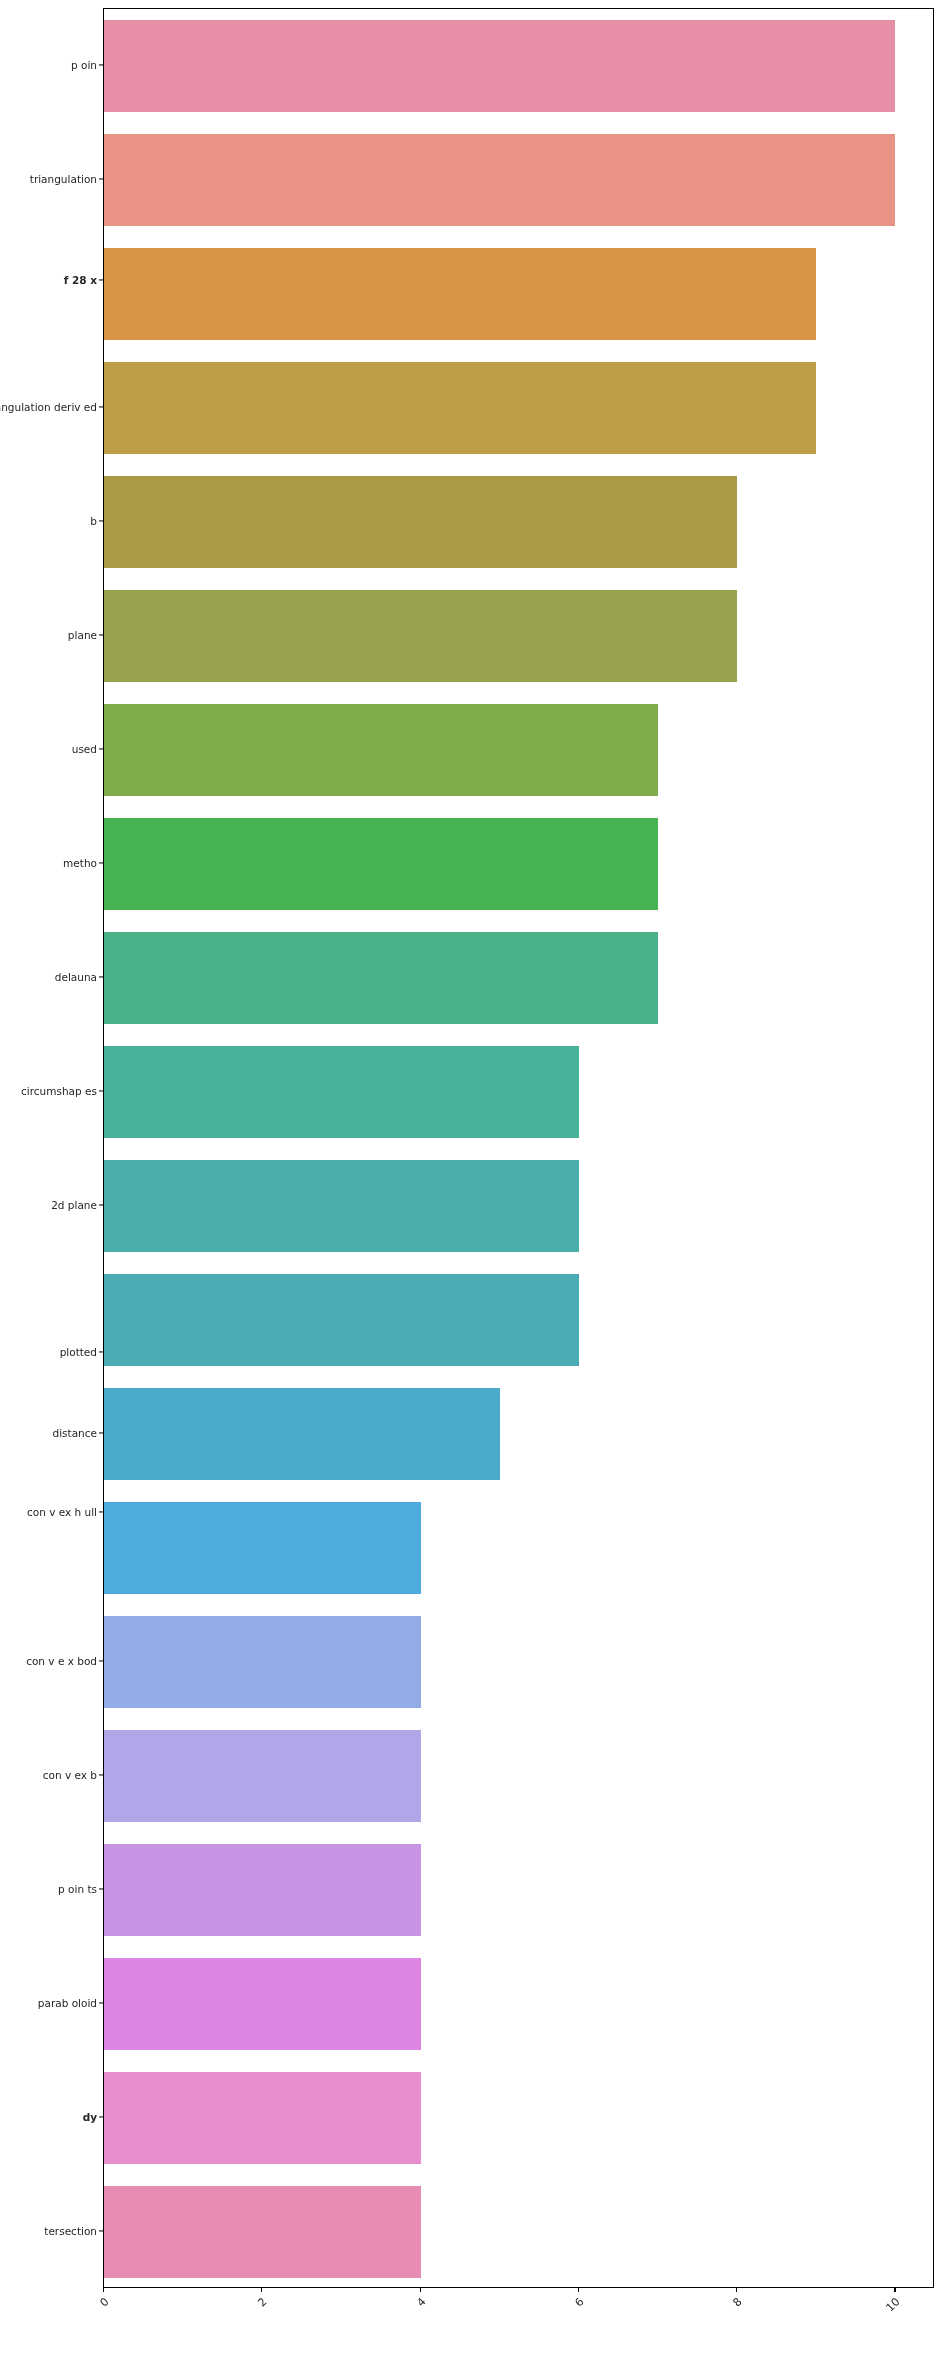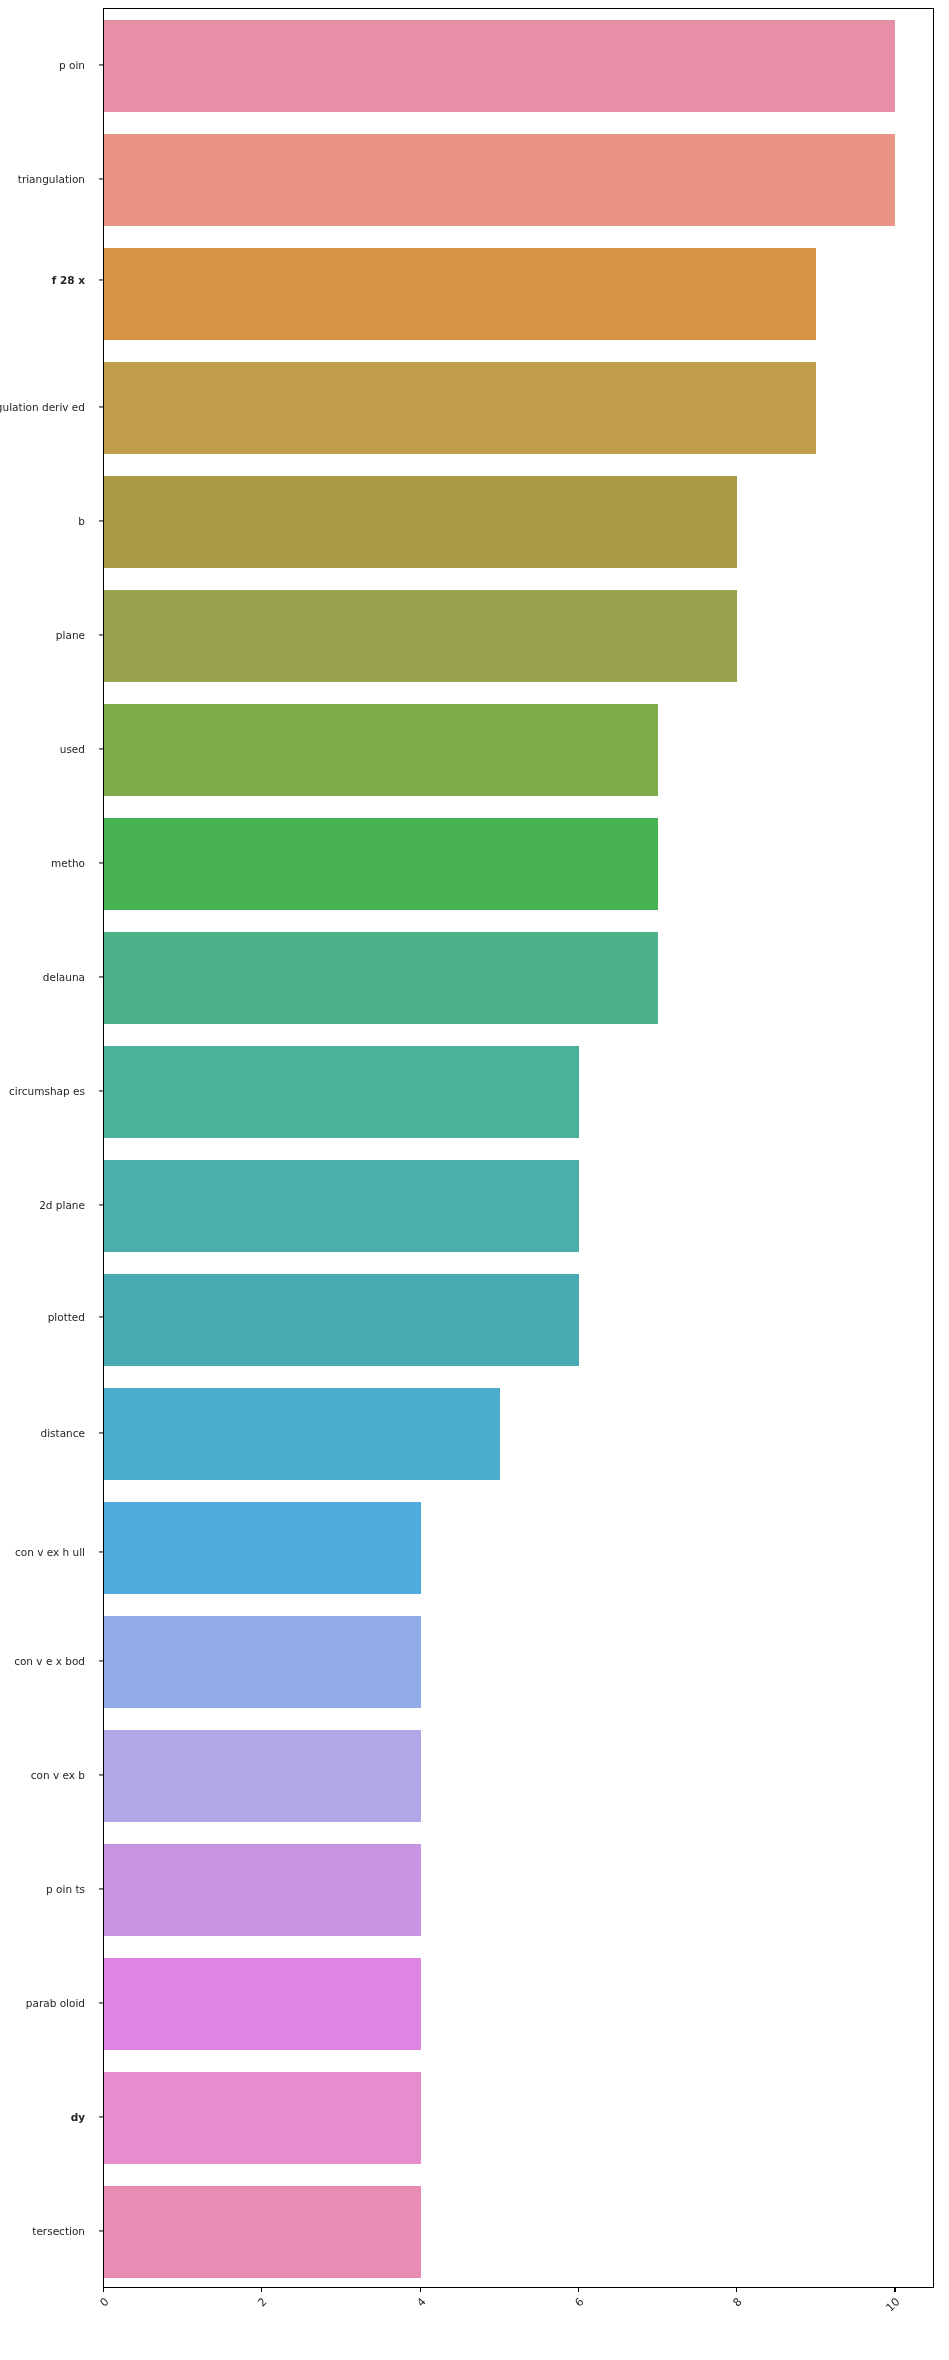--- a/index.html
+++ b/index.html
@@ -54,21 +54,21 @@
     right: 0;
     display: flex;
     align-items: center;
     justify-content: flex-end;
     height: 20px;
   }
   .ytick-label {
     font-size: 10.5px;
     color: #262626;
     white-space: nowrap;
-    padding-right: 18px;
+    padding-right: 6px;
     line-height: 1;
   }
   .ytick-mark {
     position: absolute;
     right: 0;
     top: 50%;
     width: 4.4px;
     height: 1.1px;
     background: #000000;
     transform: translateY(-50%);
@@ -148,29 +148,29 @@
         <span class="ytick-mark"></span>
       </div>
       <div class="ytick-row" style="top: 1073px;">
         <span class="ytick-label">circumshap es</span>
         <span class="ytick-mark"></span>
       </div>
       <div class="ytick-row" style="top: 1187px;">
         <span class="ytick-label">2d plane</span>
         <span class="ytick-mark"></span>
       </div>
-      <div class="ytick-row" style="top: 1299px; margin-left: 34px;">
+      <div class="ytick-row" style="top: 1334px; margin-left: 34px;">
         <span class="ytick-label">plotted</span>
         <span class="ytick-mark"></span>
       </div>
       <div class="ytick-row" style="top: 1415px;">
         <span class="ytick-label">distance</span>
         <span class="ytick-mark"></span>
       </div>
-      <div class="ytick-row" style="top: 1534px; text-align: center;">
+      <div class="ytick-row" style="top: 1494px; text-align: center;">
         <span class="ytick-label">con v ex h ull</span>
         <span class="ytick-mark"></span>
       </div>
       <div class="ytick-row" style="top: 1643px;">
         <span class="ytick-label">con v e x bod</span>
         <span class="ytick-mark"></span>
       </div>
       <div class="ytick-row" style="top: 1757px;">
         <span class="ytick-label">con v ex b</span>
         <span class="ytick-mark"></span>

